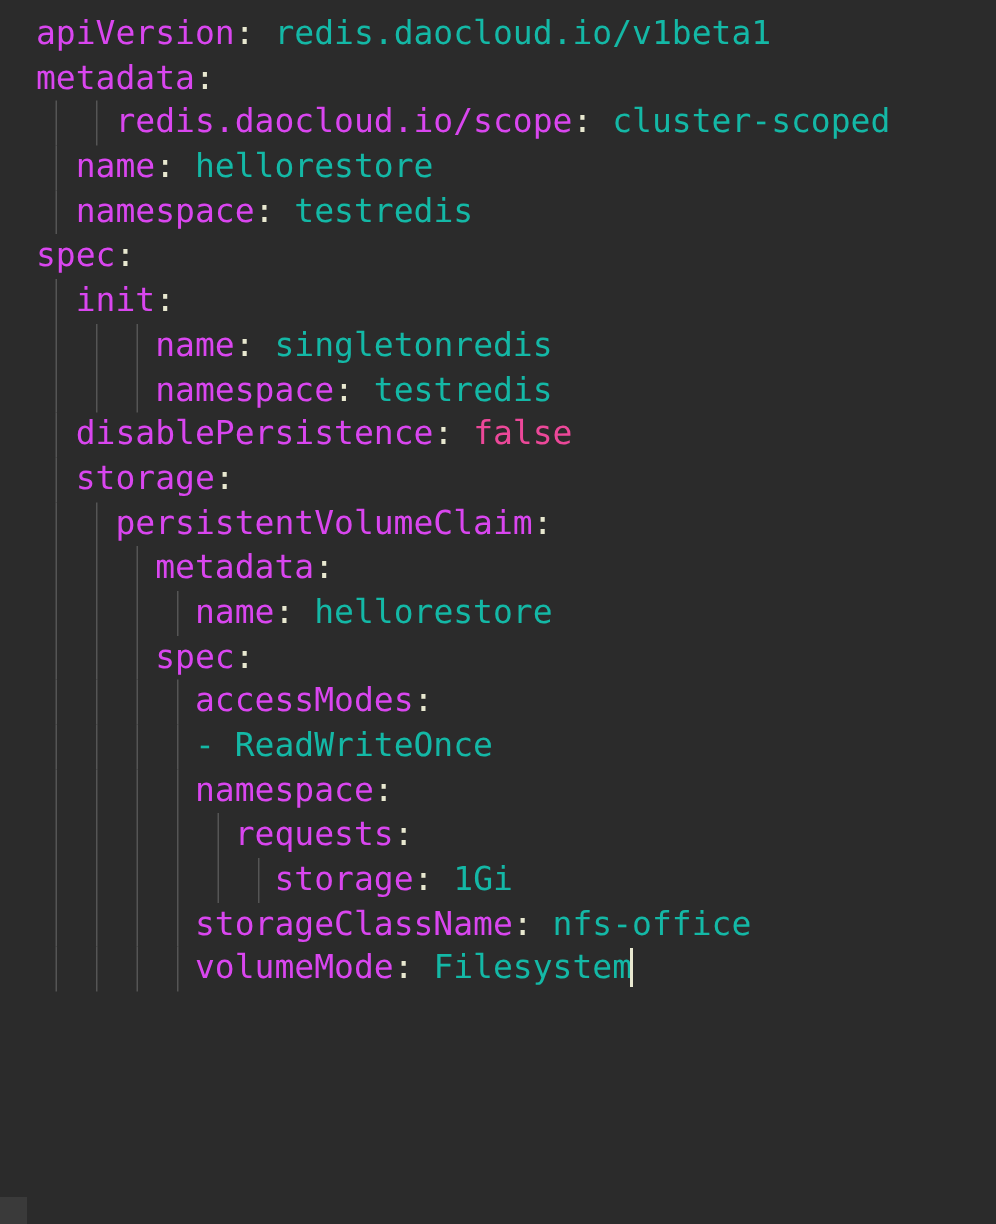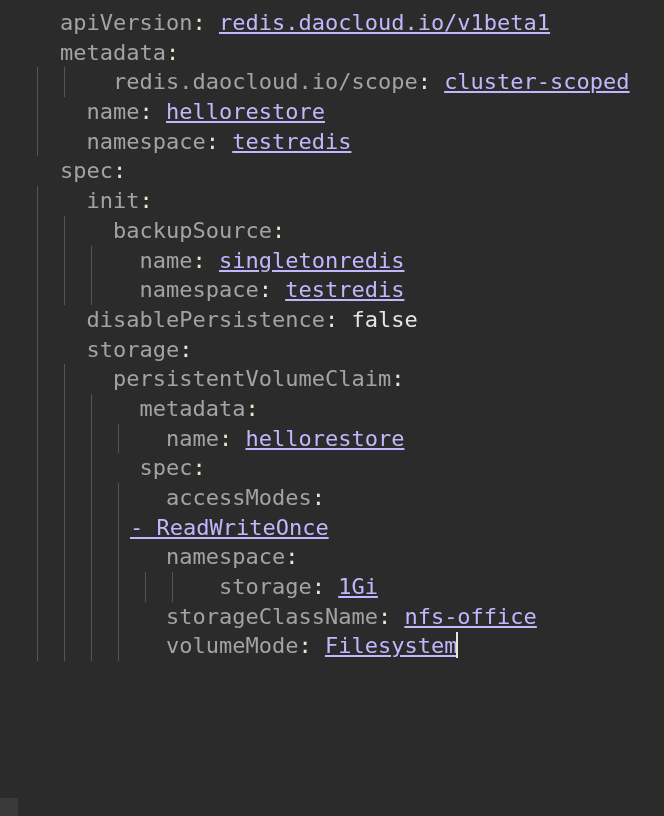--- a/index.html
+++ b/index.html
@@ -21,23 +21,23 @@
       position: relative;
     }
     .guide {
       position: absolute;
       left: 0;
       top: 0;
       bottom: 0;
       width: 1px;
       background: #555;
     }
-    .key { color: #a3a3a3; margin-left: 36px; }
-    .str { color: #c4b5fd; text-decoration: underline; }
-    .bool { color: #e5e5e5; }
+    .key { color: #d946ef; }
+    .str { color: #14b8a6; }
+    .bool { color: #ec4899; }
     .colon { color: #e8e8d0; }
     .cursor {
       display: inline-block;
       width: 2px;
       height: 1.2em;
       background: #e8e8d0;
       vertical-align: text-bottom;
       margin-left: -1px;
     }
     .bottom-bar {
@@ -63,21 +63,20 @@
 <div class="line"><span class="guide" style="left:37px"></span><span class="guide" style="left:64px"></span>    <span class="key">redis.daocloud.io/scope</span><span class="colon">: </span><span class="str">cluster-scoped</span></div>
 
 <div class="line"><span class="guide" style="left:37px"></span>  <span class="key">name</span><span class="colon">: </span><span class="str">hellorestore</span></div>
 
 <div class="line"><span class="guide" style="left:37px"></span>  <span class="key">namespace</span><span class="colon">: </span><span class="str">testredis</span></div>
 
 <div class="line"><span class="key">spec</span><span class="colon">:</span></div>
 
 <div class="line"><span class="guide" style="left:37px"></span>  <span class="key">init</span><span class="colon">:</span></div>
 
-<div class="line"><span class="guide" style="left:37px"></span><span class="guide" style="left:64px"></span>    <span class="key">backupSource</span><span class="colon">:</span></div>
 
 <div class="line"><span class="guide" style="left:37px"></span><span class="guide" style="left:64px"></span><span class="guide" style="left:91px"></span>      <span class="key">name</span><span class="colon">: </span><span class="str">singletonredis</span></div>
 
 <div class="line"><span class="guide" style="left:37px"></span><span class="guide" style="left:64px"></span><span class="guide" style="left:91px"></span>      <span class="key">namespace</span><span class="colon">: </span><span class="str">testredis</span></div>
 
 
 <div class="line"><span class="guide" style="left:37px"></span>  <span class="key">disablePersistence</span><span class="colon">: </span><span class="bool">false</span></div>
 
 <div class="line"><span class="guide" style="left:37px"></span>  <span class="key">storage</span><span class="colon">:</span></div>
 
@@ -88,20 +87,21 @@
 <div class="line"><span class="guide" style="left:37px"></span><span class="guide" style="left:64px"></span><span class="guide" style="left:91px"></span><span class="guide" style="left:118px"></span>        <span class="key">name</span><span class="colon">: </span><span class="str">hellorestore</span></div>
 
 <div class="line"><span class="guide" style="left:37px"></span><span class="guide" style="left:64px"></span><span class="guide" style="left:91px"></span>      <span class="key">spec</span><span class="colon">:</span></div>
 
 <div class="line"><span class="guide" style="left:37px"></span><span class="guide" style="left:64px"></span><span class="guide" style="left:91px"></span><span class="guide" style="left:118px"></span>        <span class="key">accessModes</span><span class="colon">:</span></div>
 
 <div class="line"><span class="guide" style="left:37px"></span><span class="guide" style="left:64px"></span><span class="guide" style="left:91px"></span><span class="guide" style="left:118px"></span>        <span class="str">- ReadWriteOnce</span></div>
 
 <div class="line"><span class="guide" style="left:37px"></span><span class="guide" style="left:64px"></span><span class="guide" style="left:91px"></span><span class="guide" style="left:118px"></span>        <span class="key">namespace</span><span class="colon">:</span></div>
 
+<div class="line"><span class="guide" style="left:37px"></span><span class="guide" style="left:64px"></span><span class="guide" style="left:91px"></span><span class="guide" style="left:118px"></span><span class="guide" style="left:145px"></span>          <span class="key">requests</span><span class="colon">:</span></div>
 
 <div class="line"><span class="guide" style="left:37px"></span><span class="guide" style="left:64px"></span><span class="guide" style="left:91px"></span><span class="guide" style="left:118px"></span><span class="guide" style="left:145px"></span><span class="guide" style="left:172px"></span>            <span class="key">storage</span><span class="colon">: </span><span class="str">1Gi</span></div>
 
 <div class="line"><span class="guide" style="left:37px"></span><span class="guide" style="left:64px"></span><span class="guide" style="left:91px"></span><span class="guide" style="left:118px"></span>        <span class="key">storageClassName</span><span class="colon">: </span><span class="str">nfs-office</span></div>
 
 <div class="line"><span class="guide" style="left:37px"></span><span class="guide" style="left:64px"></span><span class="guide" style="left:91px"></span><span class="guide" style="left:118px"></span>        <span class="key">volumeMode</span><span class="colon">: </span><span class="str">Filesystem</span><span class="cursor"></span></div>
 
 </div>
 
 <div class="bottom-bar"></div>

